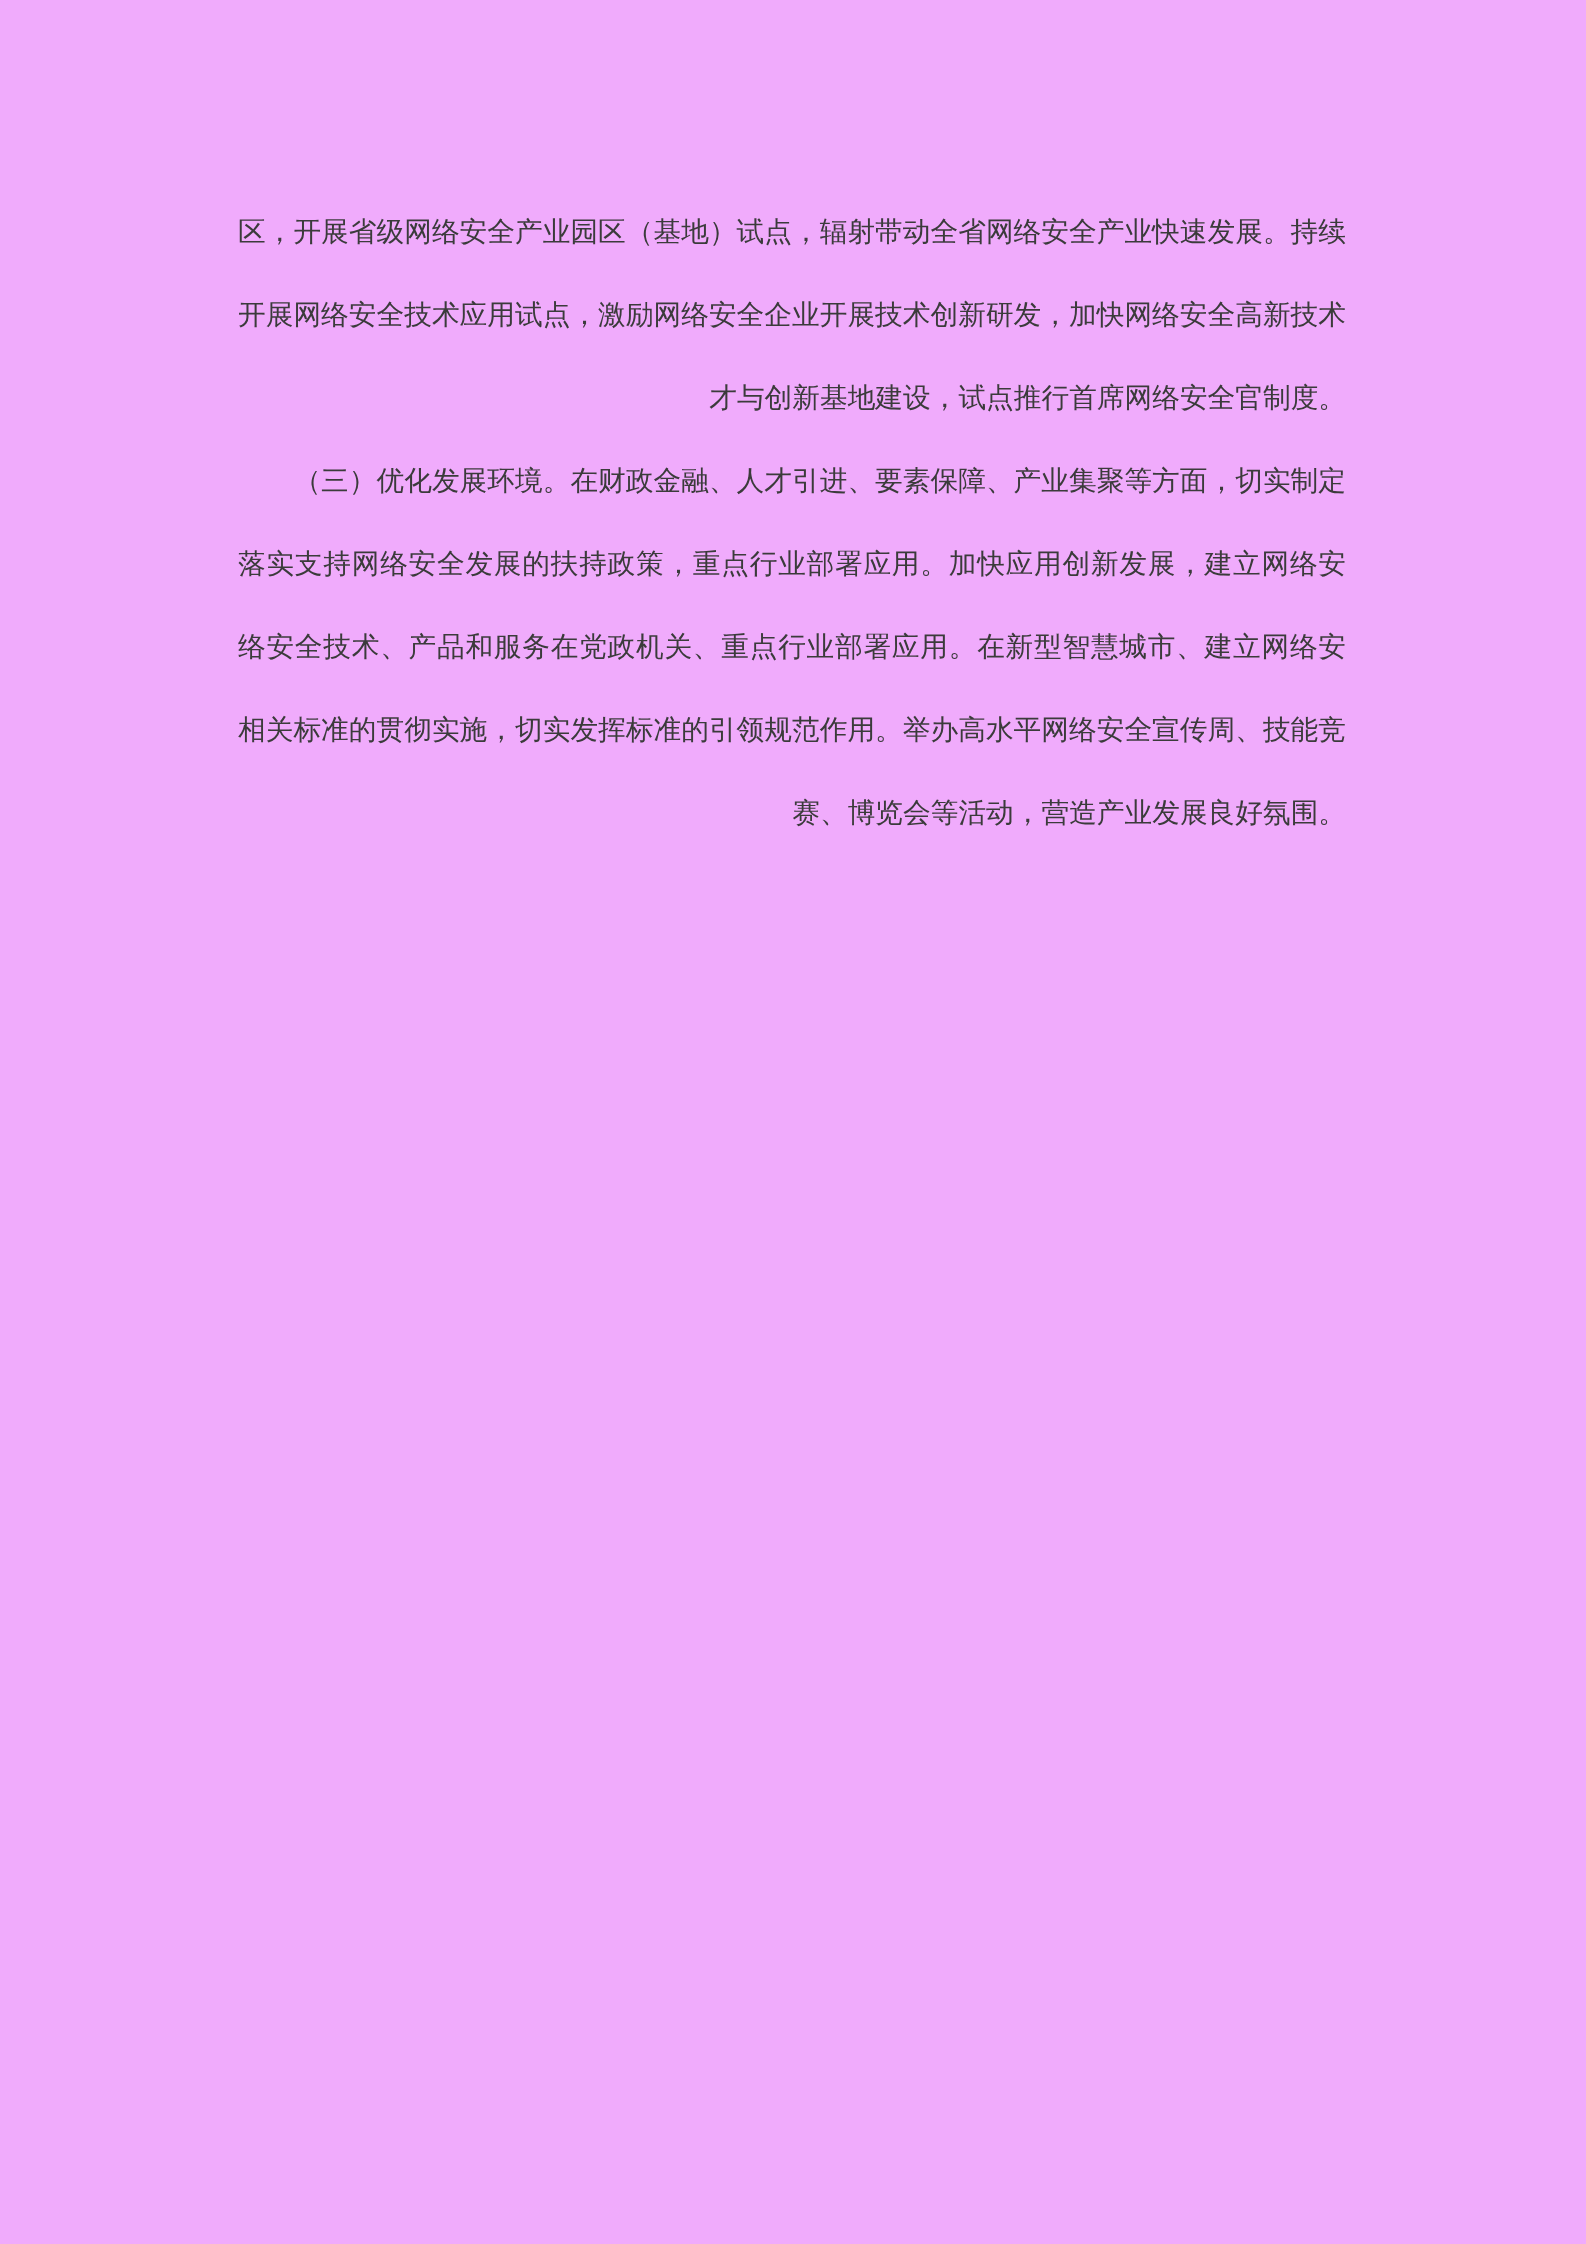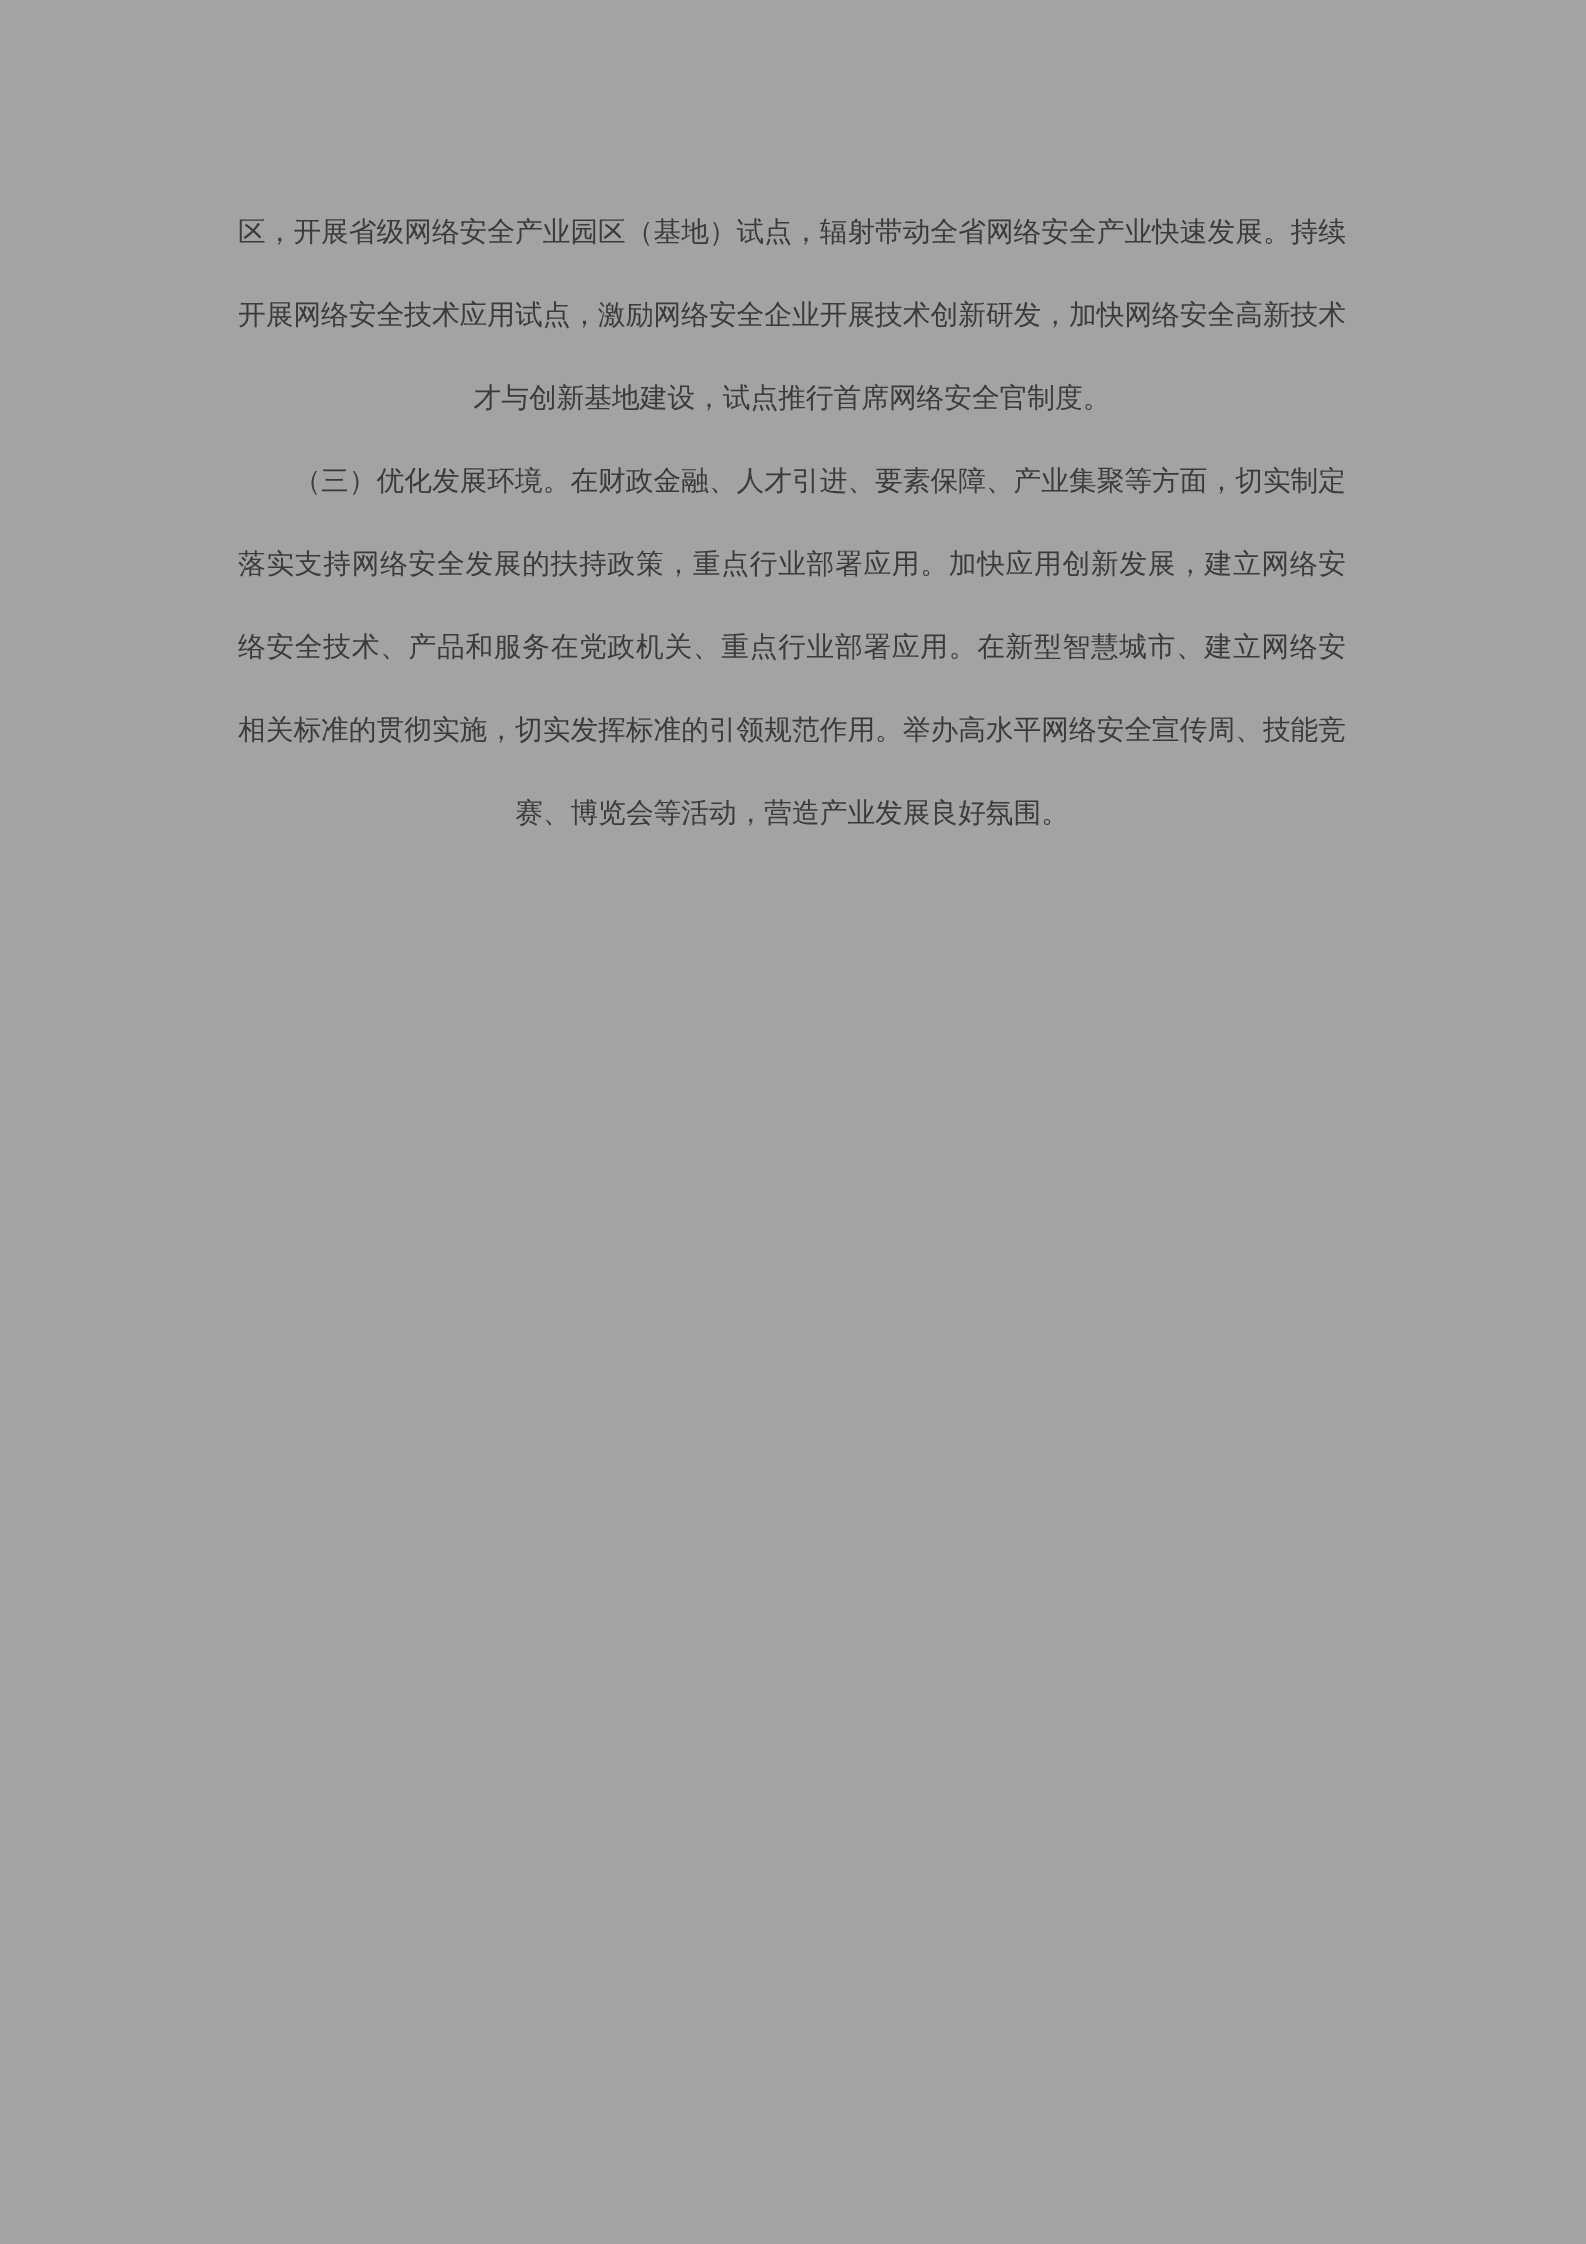--- a/index.html
+++ b/index.html
@@ -4,37 +4,37 @@
 <style>
   html, body {
     margin: 0;
     padding: 0;
     background: #ffffff;
   }
   .page {
     position: relative;
     width: 1586px;
     height: 2244px;
-    background: #a3a3a3;
+    background: #f0abfc;
     overflow: hidden;
     font-family: "Liberation Sans", "DejaVu Sans", sans-serif;
   }
   .text-block {
     position: absolute;
     left: 238px;
     top: 190px;
     width: 1108px;
     font-size: 27.7px;
     line-height: 83px;
     color: #3b3b3b;
     letter-spacing: 0;
   }
   .line {
     white-space: nowrap;
-    text-align: center;
+    text-align: right;
   }
   .line.fill {
     white-space: normal;
     text-align: justify;
     text-align-last: justify;
   }
   .line.indent {
     text-indent: 2em;
   }
   .line.tight {

